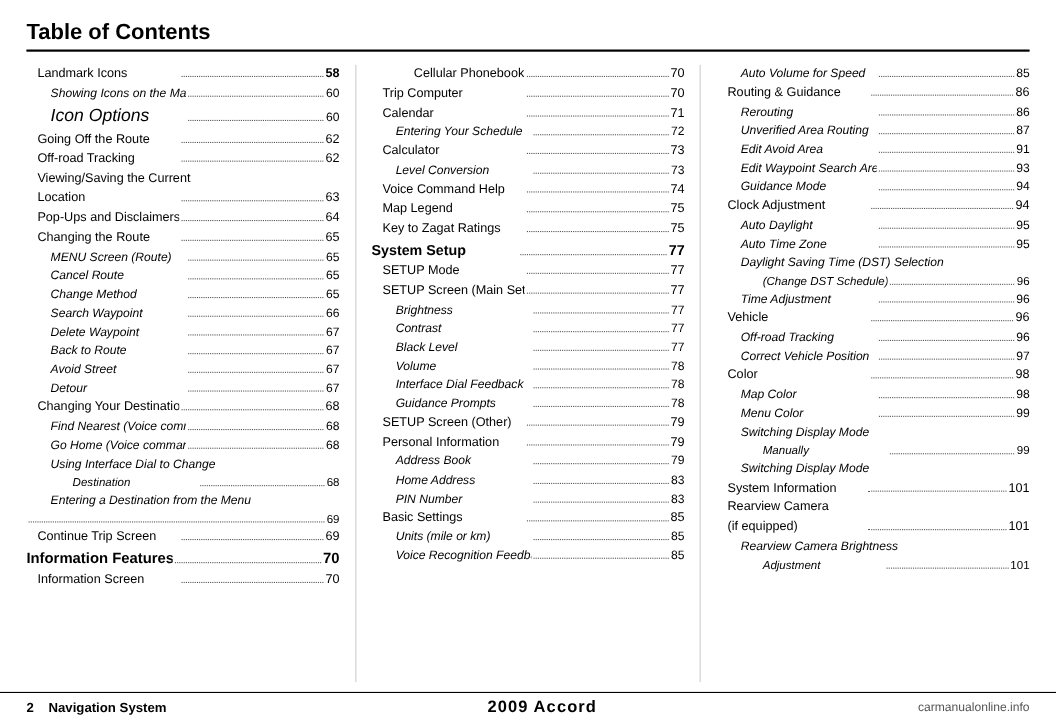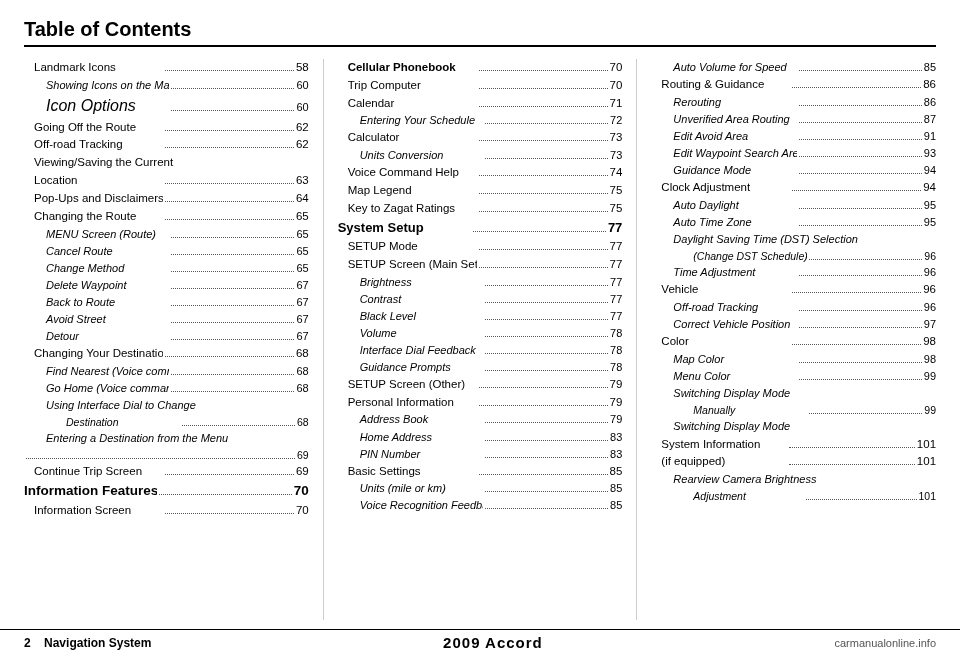--- a/index.html
+++ b/index.html
@@ -105,21 +105,21 @@
 
 <div class="page-container">
   <div class="main-content">
     <div class="page-title">Table of Contents</div>
     <div class="columns-wrapper">
 
       <div class="col" id="col1">
           <div class="toc-entry">
             <span class="label" style="padding-left: 10px; font-weight: normal; font-size: 11.5px; font-style: normal;">Landmark Icons</span>
             <span class="dots"></span>
-            <span class="page-num" style="font-weight: normal; font-size: 11.5px;">58</span>
+            <span class="page-num" style="font-weight: bold; font-size: 11.5px;">58</span>
           </div>
           <div class="toc-entry">
             <span class="label" style="padding-left: 22px; font-weight: normal; font-size: 11px; font-style: italic;">Showing Icons on the Map</span>
             <span class="dots"></span>
             <span class="page-num" style="font-weight: normal; font-size: 11px;">60</span>
           </div>
           <div class="toc-entry">
             <span class="label" style="padding-left: 22px; font-weight: normal; font-size: 16px; font-style: italic;">Icon Options</span>
             <span class="dots"></span>
             <span class="page-num" style="font-weight: normal; font-size: 11px;">60</span>
@@ -159,20 +159,25 @@
           </div>
           <div class="toc-entry">
             <span class="label" style="padding-left: 22px; font-weight: normal; font-size: 11px; font-style: italic;">Cancel Route</span>
             <span class="dots"></span>
             <span class="page-num" style="font-weight: normal; font-size: 11px;">65</span>
           </div>
           <div class="toc-entry">
             <span class="label" style="padding-left: 22px; font-weight: normal; font-size: 11px; font-style: italic;">Change Method</span>
             <span class="dots"></span>
             <span class="page-num" style="font-weight: normal; font-size: 11px;">65</span>
+          </div>
+          <div class="toc-entry">
+            <span class="label" style="padding-left: 22px; font-weight: normal; font-size: 11px; font-style: italic;">Search Waypoint</span>
+            <span class="dots"></span>
+            <span class="page-num" style="font-weight: normal; font-size: 11px;">66</span>
           </div>
           <div class="toc-entry">
             <span class="label" style="padding-left: 22px; font-weight: normal; font-size: 11px; font-style: italic;">Delete Waypoint</span>
             <span class="dots"></span>
             <span class="page-num" style="font-weight: normal; font-size: 11px;">67</span>
           </div>
           <div class="toc-entry">
             <span class="label" style="padding-left: 22px; font-weight: normal; font-size: 11px; font-style: italic;">Back to Route</span>
             <span class="dots"></span>
             <span class="page-num" style="font-weight: normal; font-size: 11px;">67</span>
@@ -230,21 +235,21 @@
           <div class="toc-entry">
             <span class="label" style="padding-left: 10px; font-weight: normal; font-size: 11.5px; font-style: normal;">Information Screen</span>
             <span class="dots"></span>
             <span class="page-num" style="font-weight: normal; font-size: 11.5px;">70</span>
           </div>
         </div>
       <div class="col-divider"></div>
 
       <div class="col" id="col2">
           <div class="toc-entry">
-            <span class="label" style="padding-left: 10px; font-weight: bold; font-size: 11.5px; font-style: normal;">Cellular Phonebook</span>
+            <span class="label" style="padding-left: 10px; font-weight: normal; font-size: 11.5px; font-style: normal; text-align: right;">Cellular Phonebook</span>
             <span class="dots"></span>
             <span class="page-num" style="font-weight: normal; font-size: 11.5px;">70</span>
           </div>
           <div class="toc-entry">
             <span class="label" style="padding-left: 10px; font-weight: normal; font-size: 11.5px; font-style: normal;">Trip Computer</span>
             <span class="dots"></span>
             <span class="page-num" style="font-weight: normal; font-size: 11.5px;">70</span>
           </div>
           <div class="toc-entry">
             <span class="label" style="padding-left: 10px; font-weight: normal; font-size: 11.5px; font-style: normal;">Calendar</span>
@@ -255,21 +260,21 @@
             <span class="label" style="padding-left: 22px; font-weight: normal; font-size: 11px; font-style: italic;">Entering Your Schedule</span>
             <span class="dots"></span>
             <span class="page-num" style="font-weight: normal; font-size: 11px;">72</span>
           </div>
           <div class="toc-entry">
             <span class="label" style="padding-left: 10px; font-weight: normal; font-size: 11.5px; font-style: normal;">Calculator</span>
             <span class="dots"></span>
             <span class="page-num" style="font-weight: normal; font-size: 11.5px;">73</span>
           </div>
           <div class="toc-entry">
-            <span class="label" style="padding-left: 22px; font-weight: normal; font-size: 11px; font-style: italic;">Units Conversion</span>
+            <span class="label" style="padding-left: 22px; font-weight: normal; font-size: 11px; font-style: italic;">Level Conversion</span>
             <span class="dots"></span>
             <span class="page-num" style="font-weight: normal; font-size: 11px;">73</span>
           </div>
           <div class="toc-entry">
             <span class="label" style="padding-left: 10px; font-weight: normal; font-size: 11.5px; font-style: normal;">Voice Command Help</span>
             <span class="dots"></span>
             <span class="page-num" style="font-weight: normal; font-size: 11.5px;">74</span>
           </div>
           <div class="toc-entry">
             <span class="label" style="padding-left: 10px; font-weight: normal; font-size: 11.5px; font-style: normal;">Map Legend</span>
@@ -471,20 +476,23 @@
             <span class="dots"></span>
             <span class="page-num" style="font-weight: normal; font-size: 10.5px;">99</span>
           </div>
           <div class="toc-entry">
             <span class="label" style="padding-left: 22px; font-weight: normal; font-size: 11px; font-style: italic;">Switching Display Mode</span>
           </div>
           <div class="toc-entry">
             <span class="label" style="padding-left: 10px; font-weight: normal; font-size: 11.5px; font-style: normal;">System Information</span>
             <span class="dots"></span>
             <span class="page-num" style="font-weight: normal; font-size: 11.5px;">101</span>
+          </div>
+          <div class="toc-entry">
+            <span class="label" style="padding-left: 10px; font-weight: normal; font-size: 11.5px; font-style: normal;">Rearview Camera</span>
           </div>
           <div class="toc-entry">
             <span class="label" style="padding-left: 10px; font-weight: normal; font-size: 11.5px; font-style: normal;">(if equipped)</span>
             <span class="dots"></span>
             <span class="page-num" style="font-weight: normal; font-size: 11.5px;">101</span>
           </div>
           <div class="toc-entry">
             <span class="label" style="padding-left: 22px; font-weight: normal; font-size: 11px; font-style: italic;">Rearview Camera Brightness</span>
           </div>
           <div class="toc-entry">

